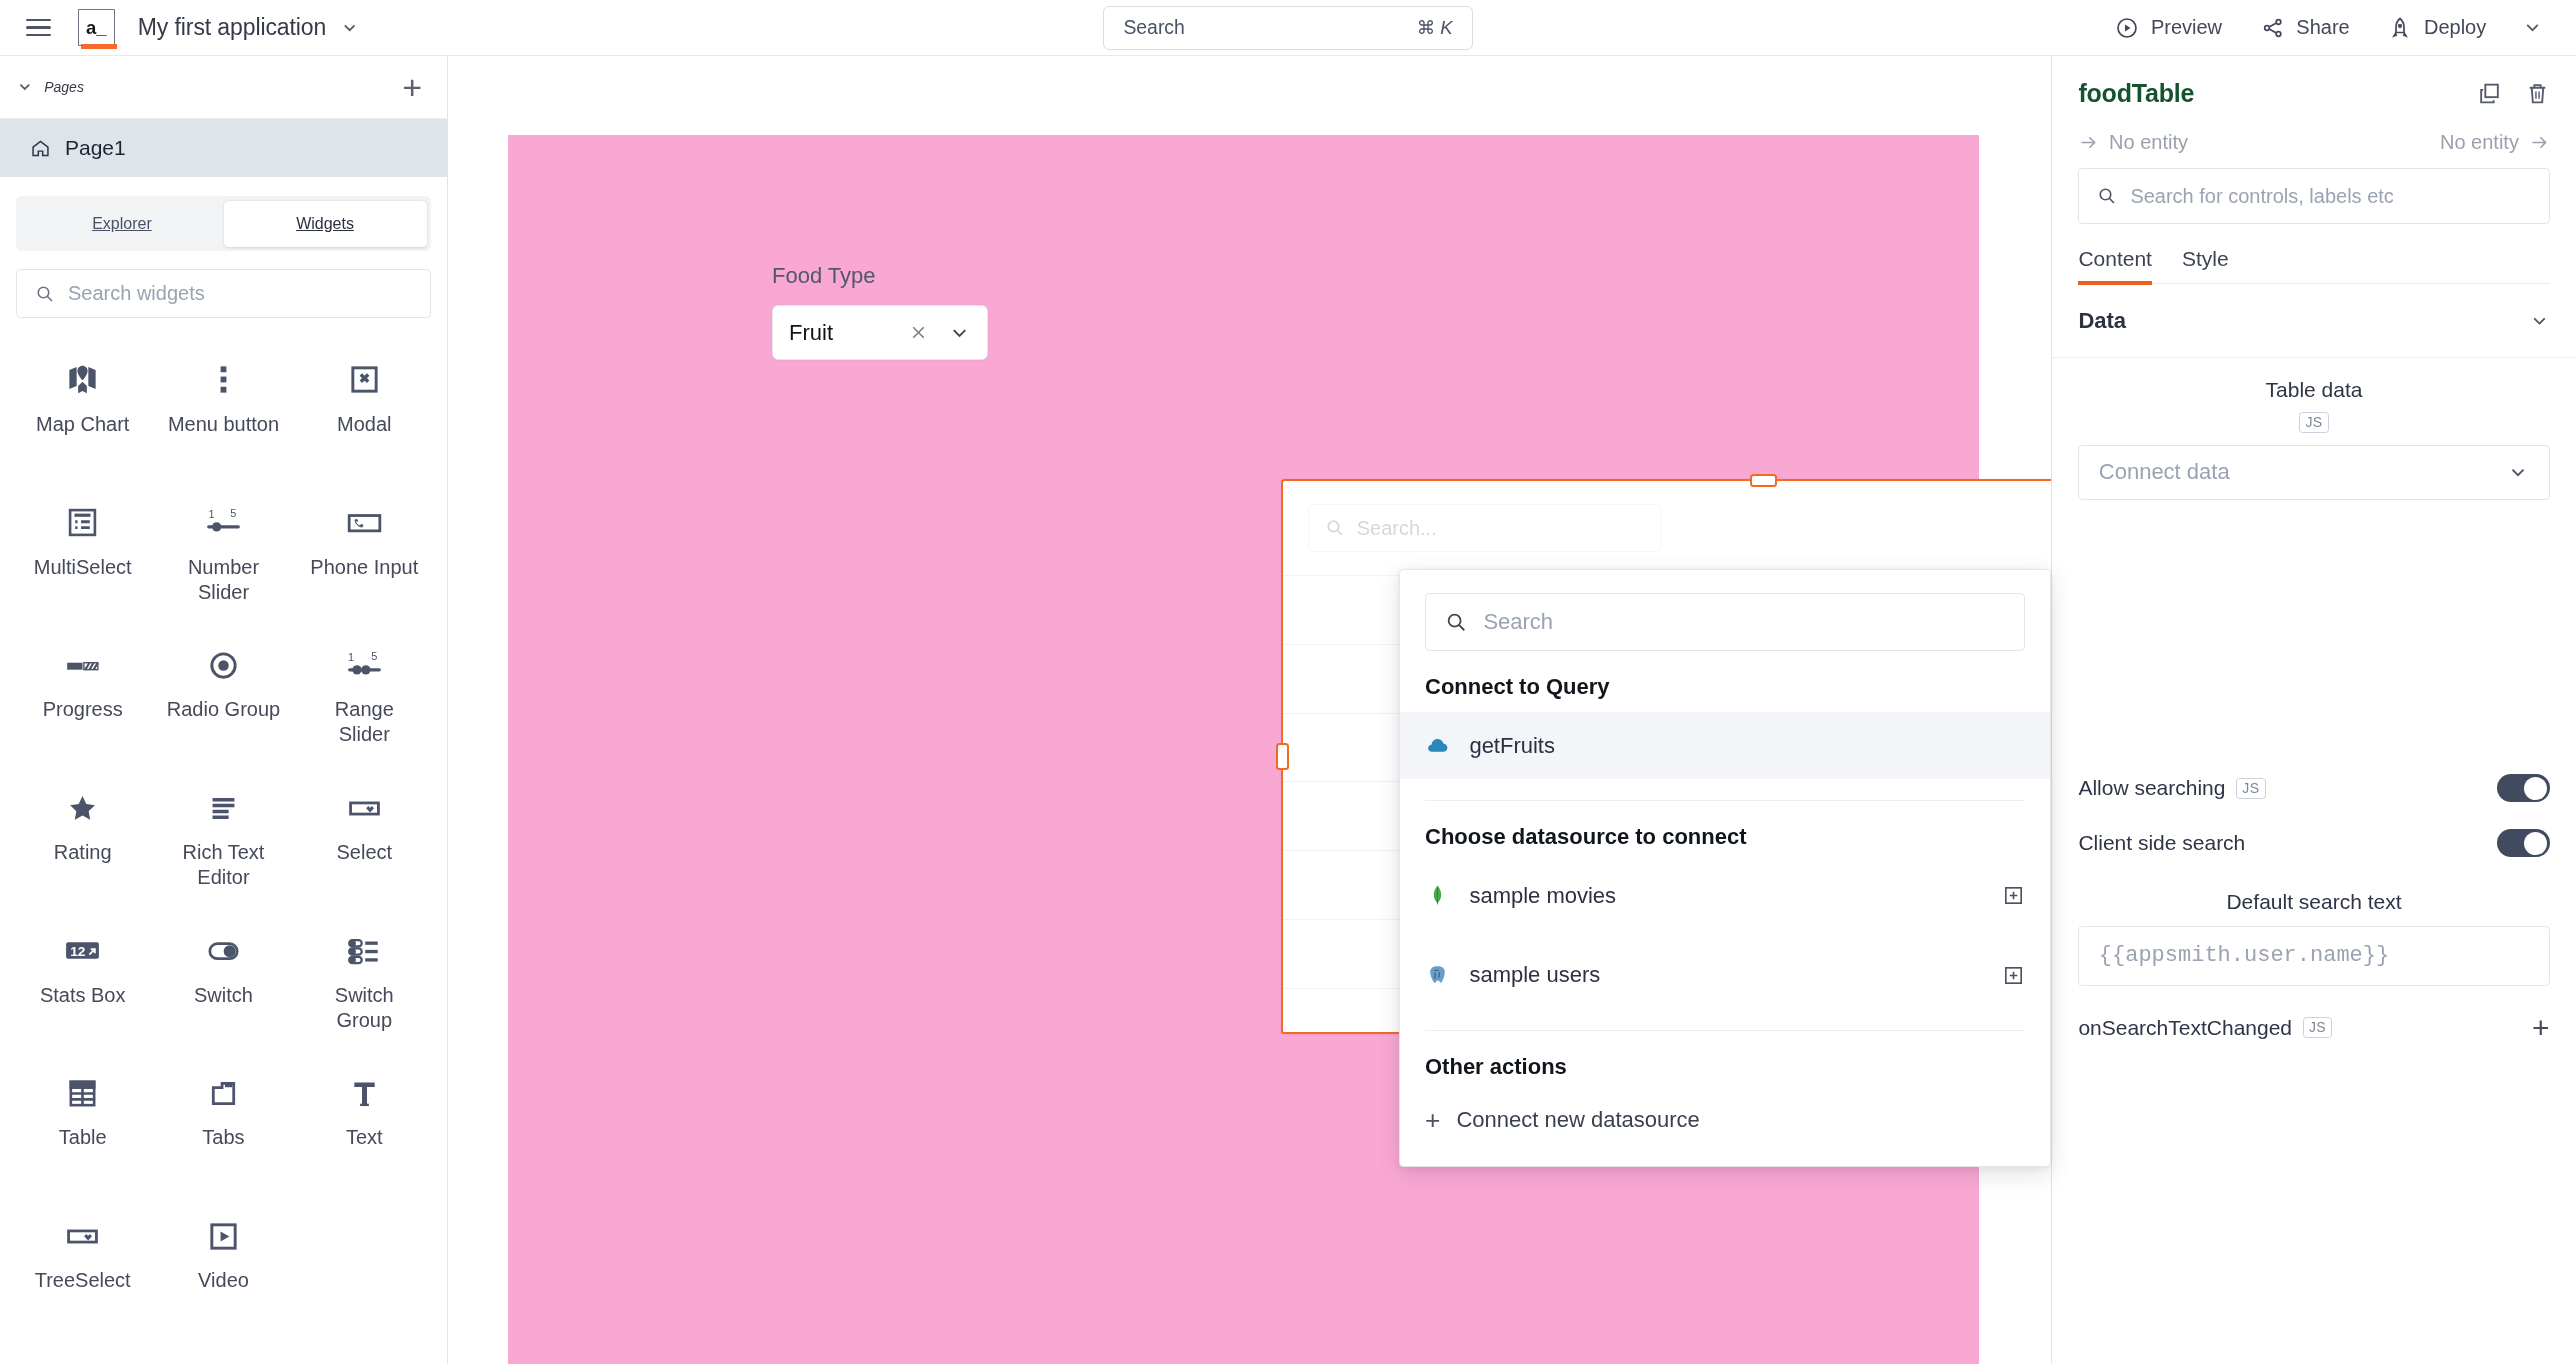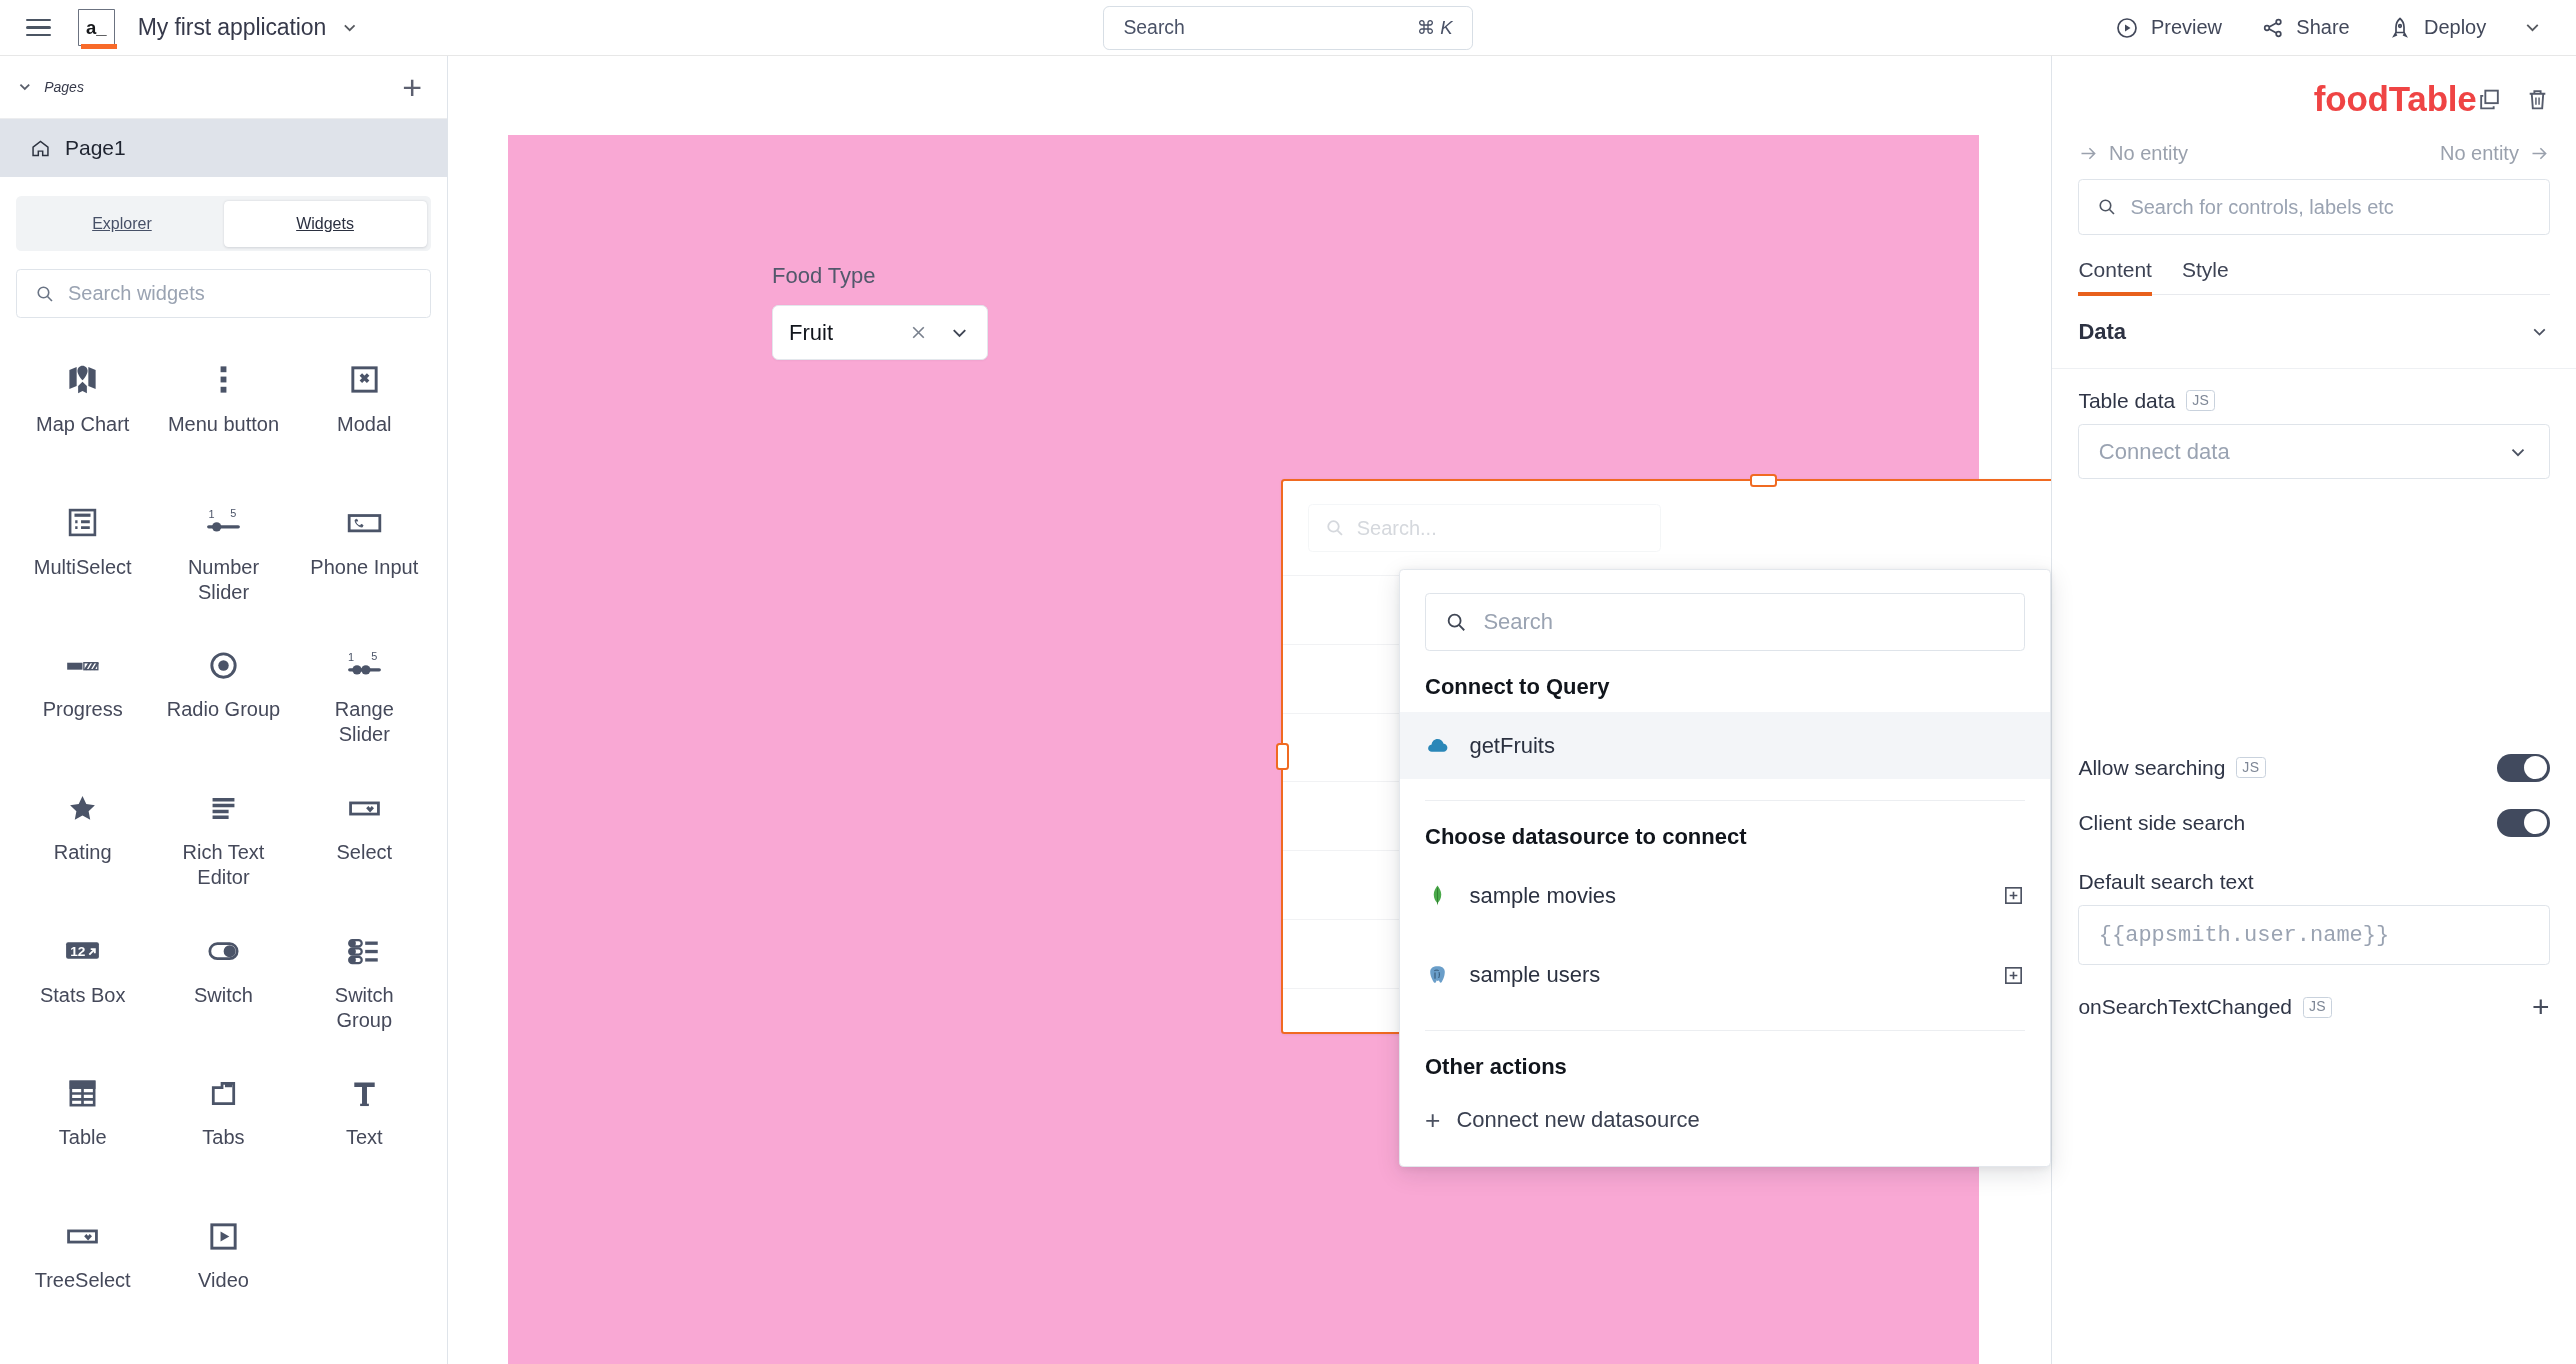--- a/index.html
+++ b/index.html
@@ -169,21 +169,21 @@
   }
 
   
   .rpanel {
     width: 525px; min-width: 525px; background: #fff;
     border-left: 1.3px solid #dfe4ea;
     display: flex; flex-direction: column; position: relative; z-index: 10;
   }
   .rp-head { padding: 23px 26.4px 0 26.4px; }
   .rp-title-row { display: flex; align-items: center; }
-  .rp-title { font-size: 35px; color: #ef4444; font-weight: 700; flex: 1; letter-spacing: -0.2px; text-align: right; }
+  .rp-title { font-size: 25px; color: #14532d; font-weight: 700; flex: 1; letter-spacing: -0.2px; }
   .rp-icons { display: flex; align-items: center; gap: 23px; color:#555b6b; }
   .rp-icons > span { cursor: pointer; display:flex; }
   .rp-nav { margin-top: 23px; display: flex; align-items: center; justify-content: space-between; gap: 42px; }
   .rp-nav .nv { display: flex; align-items: center; gap: 9.7px; font-size: 20px; color: #9aa1ad; cursor: pointer; }
   .rp-search {
     margin-top: 14px; height: 56px; border: 1.3px solid #dfe4ea; border-radius: 4.4px;
     display: flex; align-items: center; gap: 14px; padding: 0 17.6px; cursor: text;
   }
   .rp-search .t { font-size: 20px; color: #9aa3b2; }
   .rp-tabs { margin-top: 23px; display: flex; gap: 30px; border-bottom: 1.3px solid #e8eaee; }
@@ -193,21 +193,21 @@
   }
 
   .rp-body { flex: 1; overflow: hidden; position: relative; }
   .sect-head {
     height: 74px; display: flex; align-items: center; padding: 0 26.4px;
     border-bottom: 0.9px solid #eef0f3;
   }
   .sect-head .st { font-size: 22px; color: #2d3242; font-weight: 700; flex: 1; }
   .sect-head .sc { color: #4b5161; display:flex; cursor:pointer; }
   .field { padding: 19.4px 26.4px 0 26.4px; }
-  .field .flabel { display: flex; align-items: center; gap: 10.6px; font-size: 21px; color: #2f3546; }
+  .field .flabel { display: flex; align-items: center; gap: 10.6px; font-size: 21px; color: #2f3546; flex-direction: column; }
   .js-badge {
     border: 1.3px solid #c9d2dd; border-radius: 3.5px; color: #7e8796;
     font-size: 14px; padding: 1.8px 5.3px; line-height: 1.1; letter-spacing: 0.3px;
   }
   .combo {
     margin-top: 11.5px; height: 55px; border: 1.3px solid #dfe4ea; border-radius: 4.4px;
     display: flex; align-items: center; padding: 0 19.4px; cursor: pointer;
   }
   .combo .cv { flex: 1; font-size: 22px; color: #9aa3b2; }
   .combo .cc { color: #4a5161; display:flex; }

